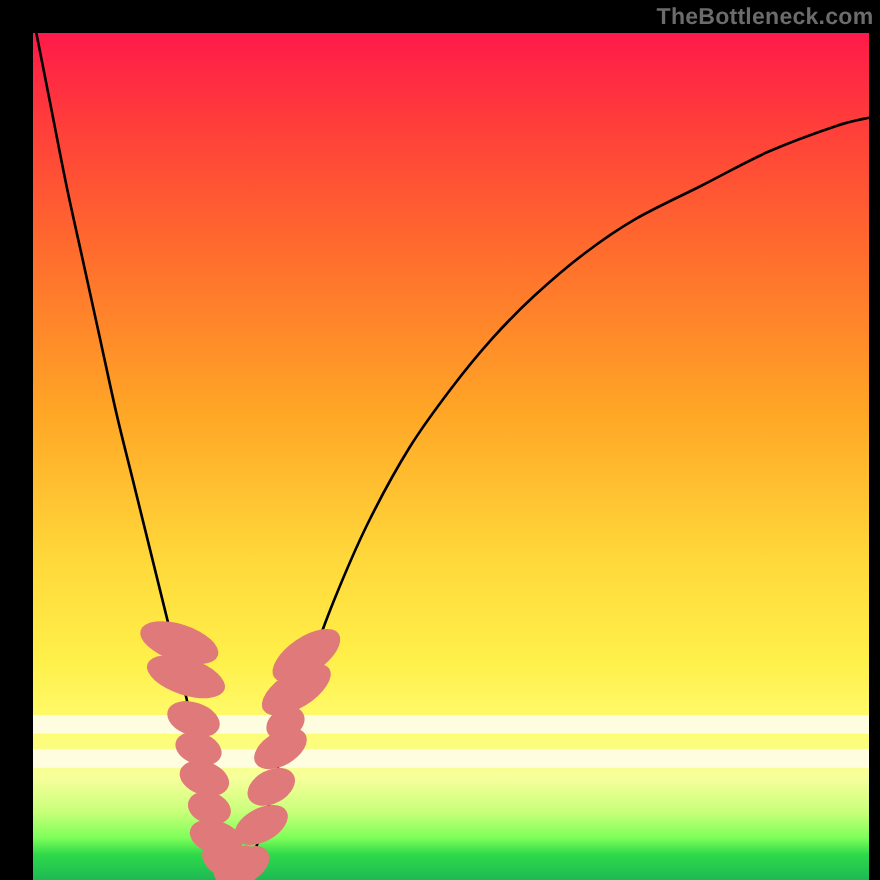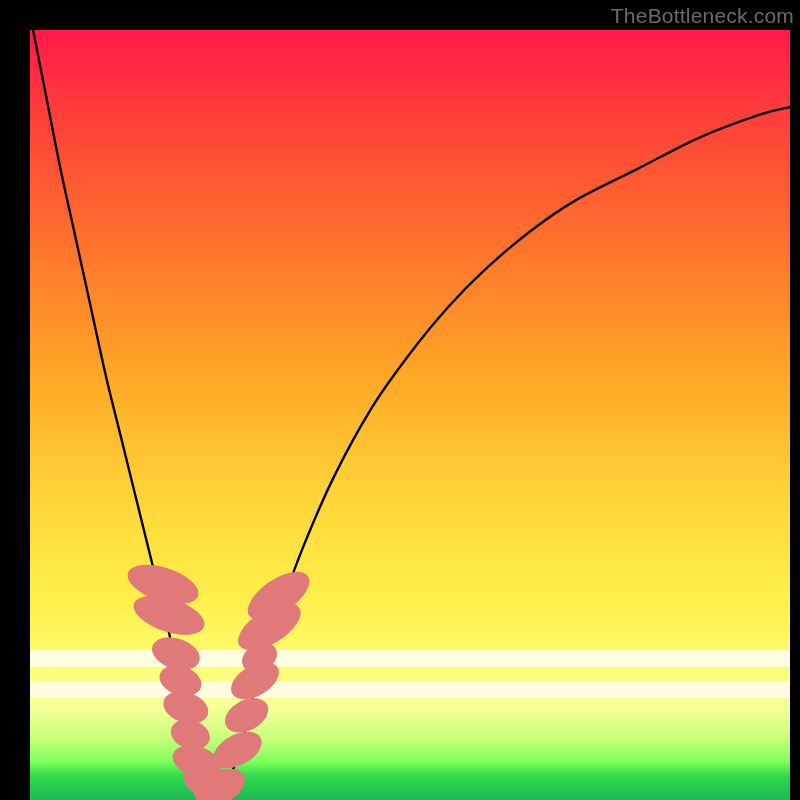--- a/index.html
+++ b/index.html
@@ -45,21 +45,21 @@
     width: 100%;
     background: #fffde0;
   }
   .watermark {
     position: absolute;
     top: 4px;
     right: 6px;
     color: #6b6b6b;
     font-size: 21px;
     letter-spacing: 0.2px;
-    font-weight: 400;
+    font-weight: 700;
     user-select: none;
   }
   svg.curve {
     position: absolute;
     left: 0;
     top: 0;
   }
 </style>
 </head>
 <body>

